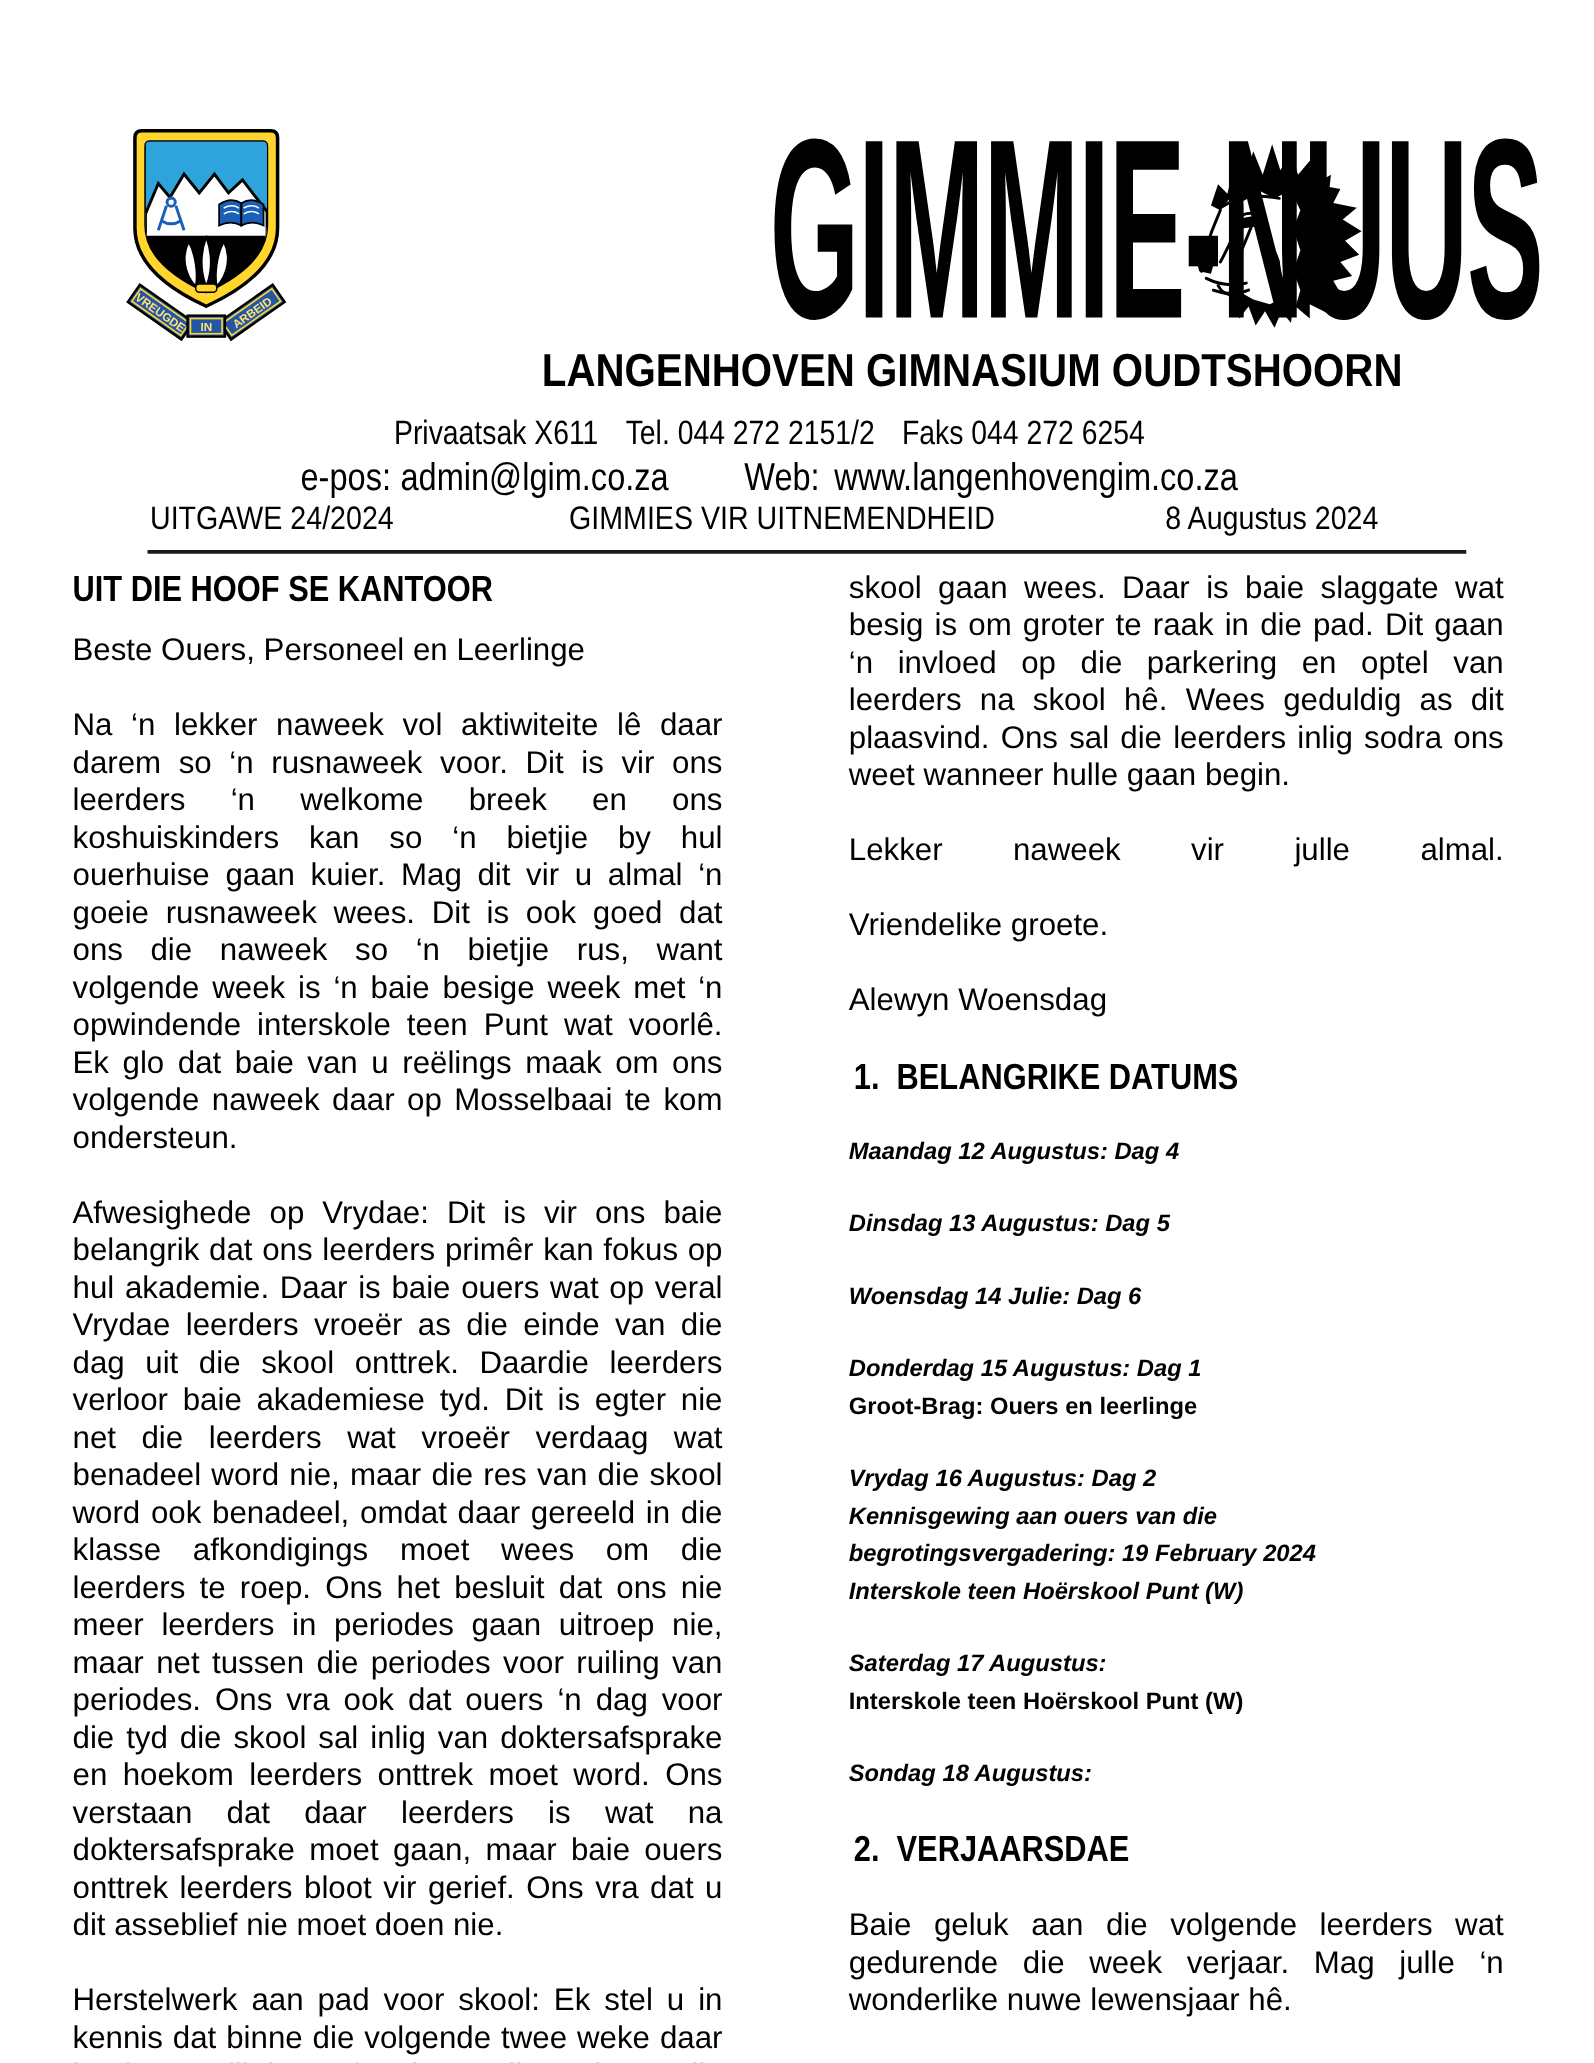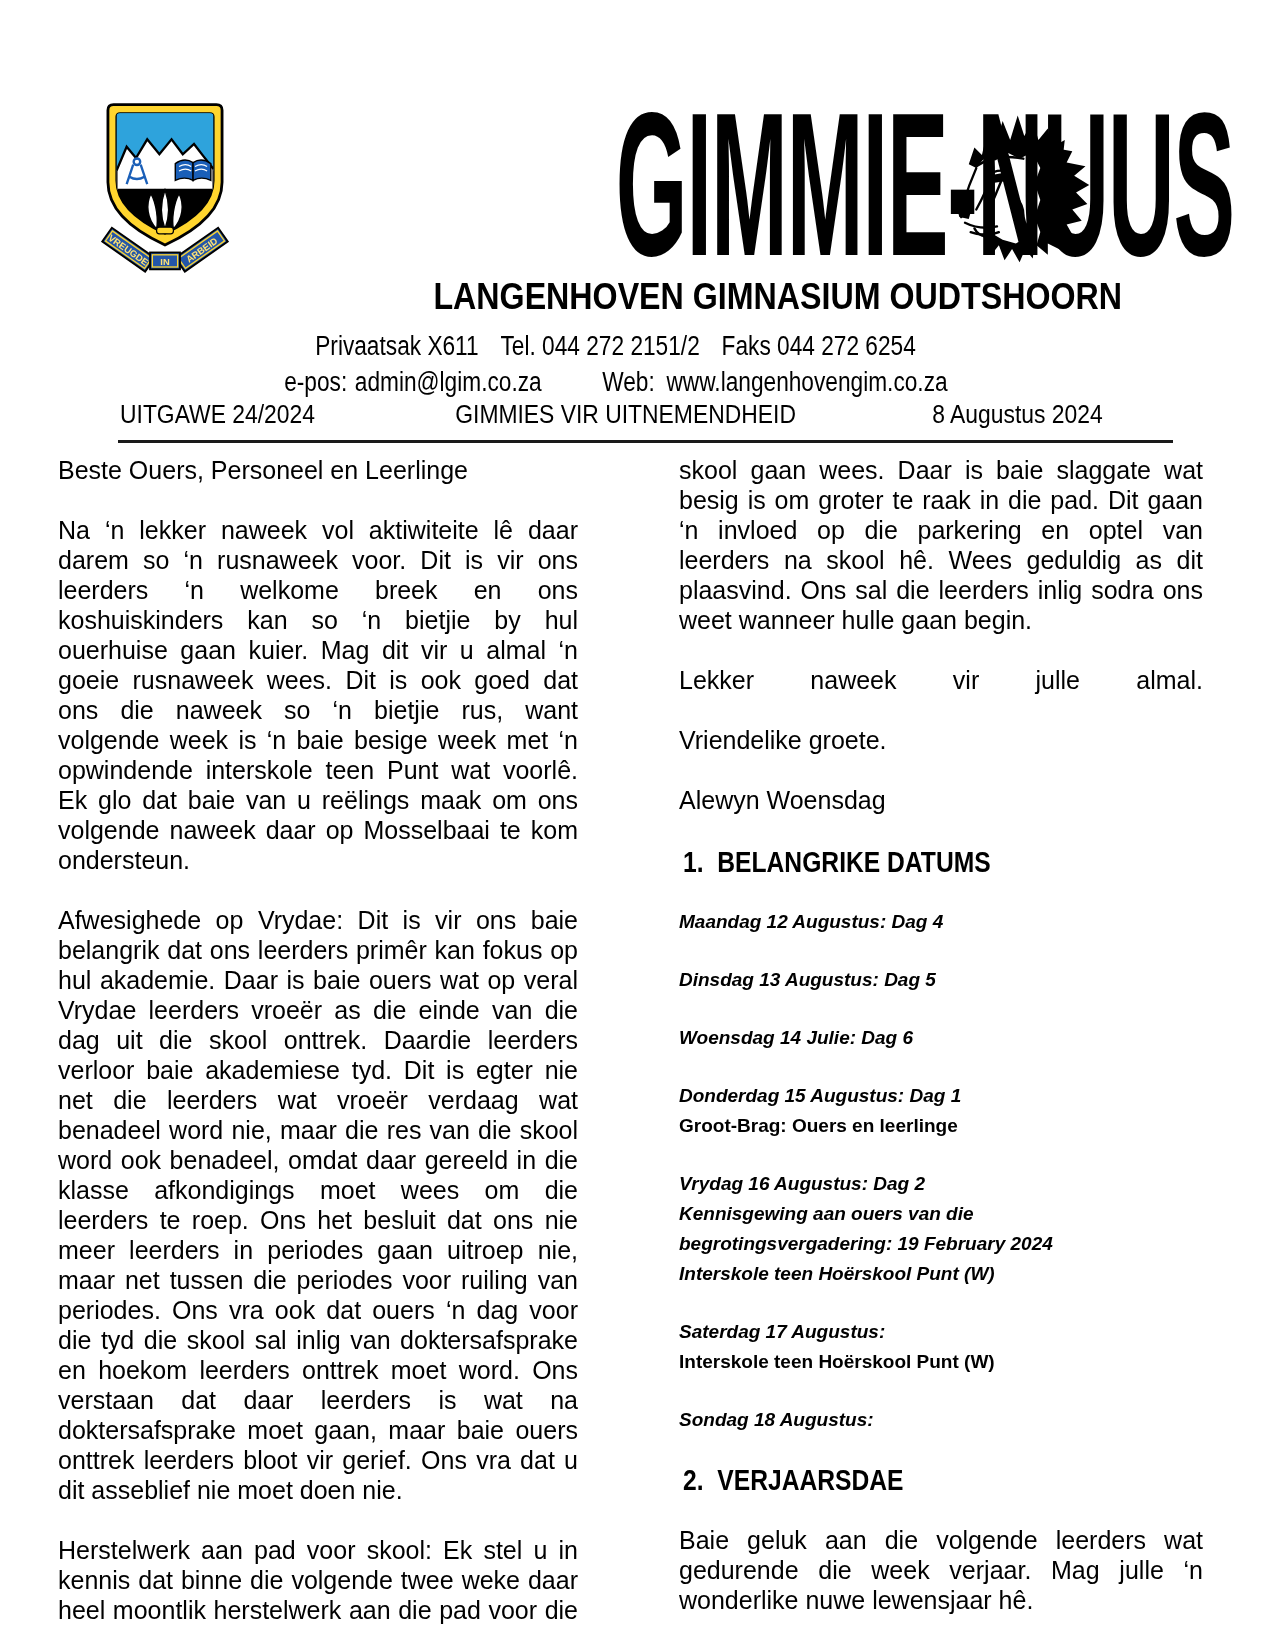--- a/index.html
+++ b/index.html
@@ -18,21 +18,21 @@
   }
   .lion { position:absolute; left:933px; top:102px; width:160px; height:168px; }
 
   .school-name { position:absolute; left:58px; right:102px; top:280px; text-align:right;
     font-weight:bold; font-size:37px; line-height:34px; }
   .school-name .cx { display:inline-block; transform:scaleX(0.87); white-space:nowrap; }
 
   .contact1 { position:absolute; left:58px; right:102px; top:331px; text-align:center;
     font-size:27px; line-height:30px; }
   .contact2 { position:absolute; left:58px; right:102px; top:367px; text-align:center;
-    font-size:27px; line-height:30px; }
+    font-size:31px; line-height:30px; }
   .contact1 .cx, .contact2 .cx { display:inline-block; transform:scaleX(0.84); white-space:nowrap; }
   .g22 { margin-right:26px; } .g8 { margin-right:9px; } .g70 { margin-right:72px; } .g14 { margin-right:14px; }
 
   .issue-row { position:absolute; left:120px; right:172px; top:399px; font-size:26px; line-height:30px;
     display:flex; justify-content:space-between; align-items:baseline; }
   .issue-row .l { display:inline-block; transform:scaleX(0.88); transform-origin:left center; white-space:nowrap; }
   .issue-row .c { display:inline-block; transform:scaleX(0.88); transform-origin:center center; white-space:nowrap; }
   .issue-row .r { display:inline-block; transform:scaleX(0.88); transform-origin:right center; white-space:nowrap; }
 
   .rule { position:absolute; left:118px; right:102px; top:440px; height:3px; background:#1a1a1a; }
@@ -153,20 +153,21 @@
 
   <div class="issue-row">
     <span class="l">UITGAWE 24/2024</span>
     <span class="c">GIMMIES VIR UITNEMENDHEID</span>
     <span class="r">8 Augustus 2024</span>
   </div>
 
   <div class="rule"></div>
 
   <section class="col col-left">
+    <h2><span class="cx">UIT DIE HOOF SE KANTOOR</span></h2>
     <p>Beste Ouers, Personeel en Leerlinge</p>
     <p class="just">Na ‘n lekker naweek vol aktiwiteite lê daar darem so ‘n rusnaweek voor. Dit is vir ons leerders ‘n welkome breek en ons koshuiskinders kan so ‘n bietjie by hul ouerhuise gaan kuier. Mag dit vir u almal ‘n goeie rusnaweek wees. Dit is ook goed dat ons die naweek so ‘n bietjie rus, want volgende week is ‘n baie besige week met ‘n opwindende interskole teen Punt wat voorlê. Ek glo dat baie van u reëlings maak om ons volgende naweek daar op Mosselbaai te kom ondersteun.</p>
     <p class="just"><span class="b-lead">Afwesighede op Vrydae:</span><span> Dit is vir ons baie belangrik dat ons leerders primêr kan fokus op hul akademie. Daar is baie ouers wat op veral Vrydae leerders vroeër as die einde van die dag uit die skool onttrek. Daardie leerders verloor baie akademiese tyd. Dit is egter nie net die leerders wat vroeër verdaag wat benadeel word nie, maar die res van die skool word ook benadeel, omdat daar gereeld in die klasse afkondigings moet wees om die leerders te roep. Ons het besluit dat ons nie meer leerders in periodes gaan uitroep nie, maar net tussen die periodes voor ruiling van periodes. Ons vra ook dat ouers ‘n dag voor die tyd die skool sal inlig van doktersafsprake en hoekom leerders onttrek moet word. Ons verstaan dat daar leerders is wat na doktersafsprake moet gaan, maar baie ouers onttrek leerders bloot vir gerief. Ons vra dat u dit asseblief nie moet doen nie.</span></p>
     <p class="just last-just"><span class="b-lead">Herstelwerk aan pad voor skool:</span><span> Ek stel u in kennis dat binne die volgende twee weke daar heel moontlik herstelwerk aan die pad voor die</span></p>
   </section>
 
   <section class="col col-right">
     <p class="just">skool gaan wees. Daar is baie slaggate wat besig is om groter te raak in die pad. Dit gaan ‘n invloed op die parkering en optel van leerders na skool hê. Wees geduldig as dit plaasvind. Ons sal die leerders inlig sodra ons weet wanneer hulle gaan begin.</p>
     <p class="stretch">Lekker naweek vir julle almal.</p>
     <p>Vriendelike groete.</p>

